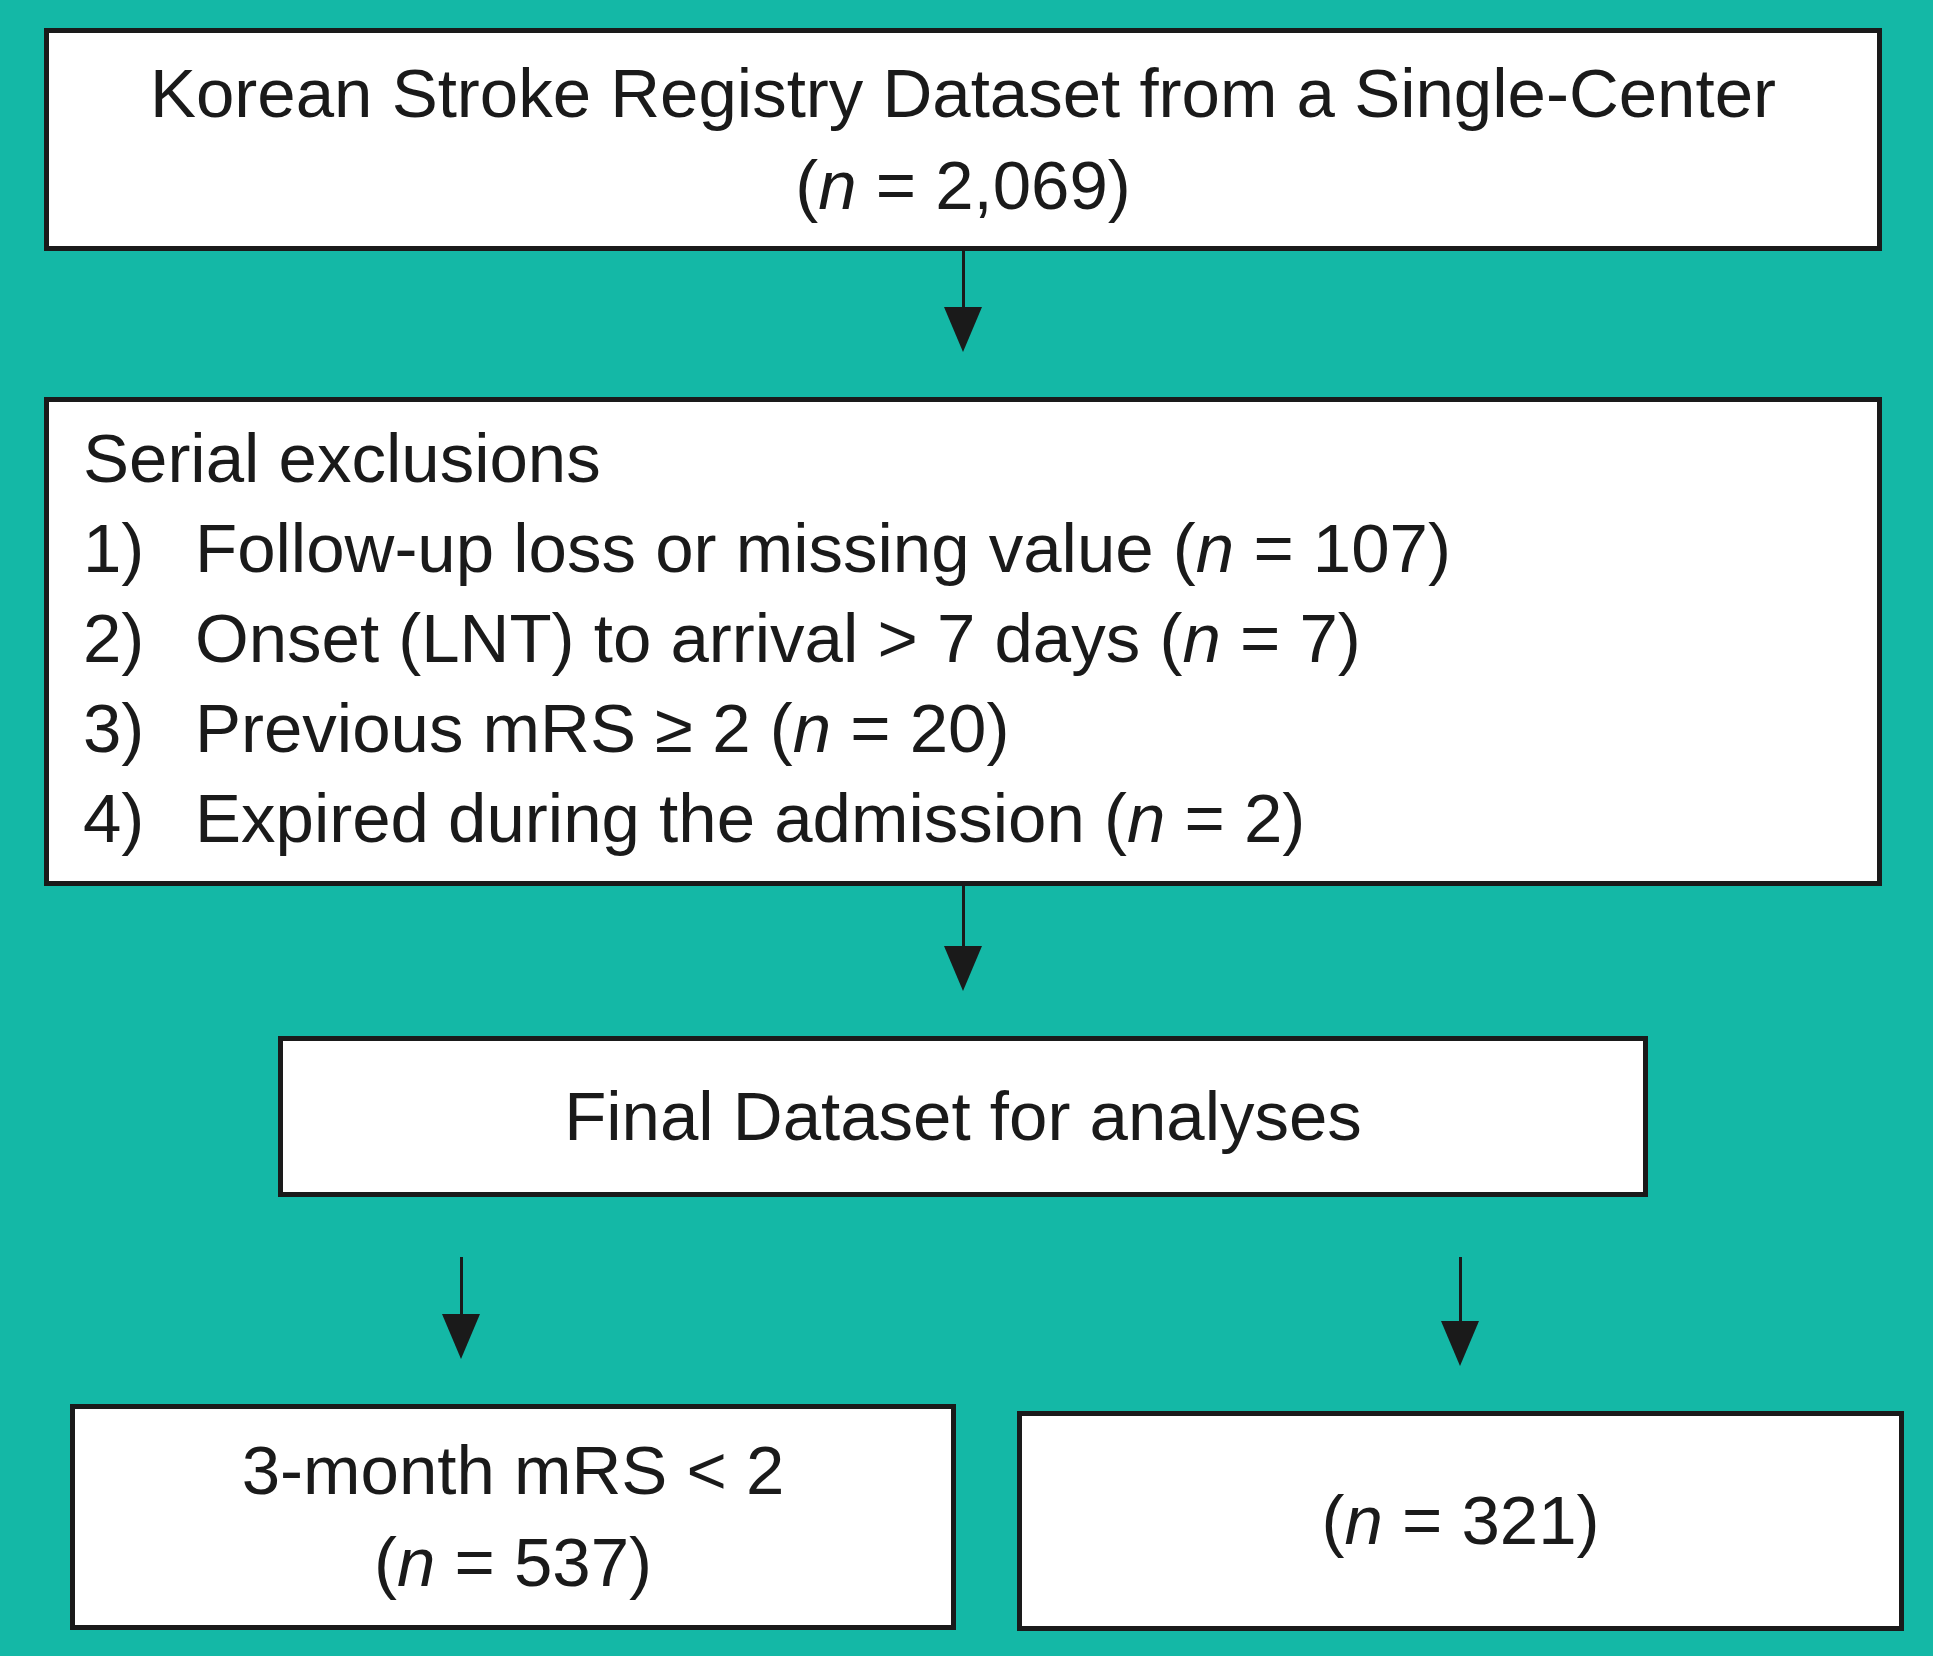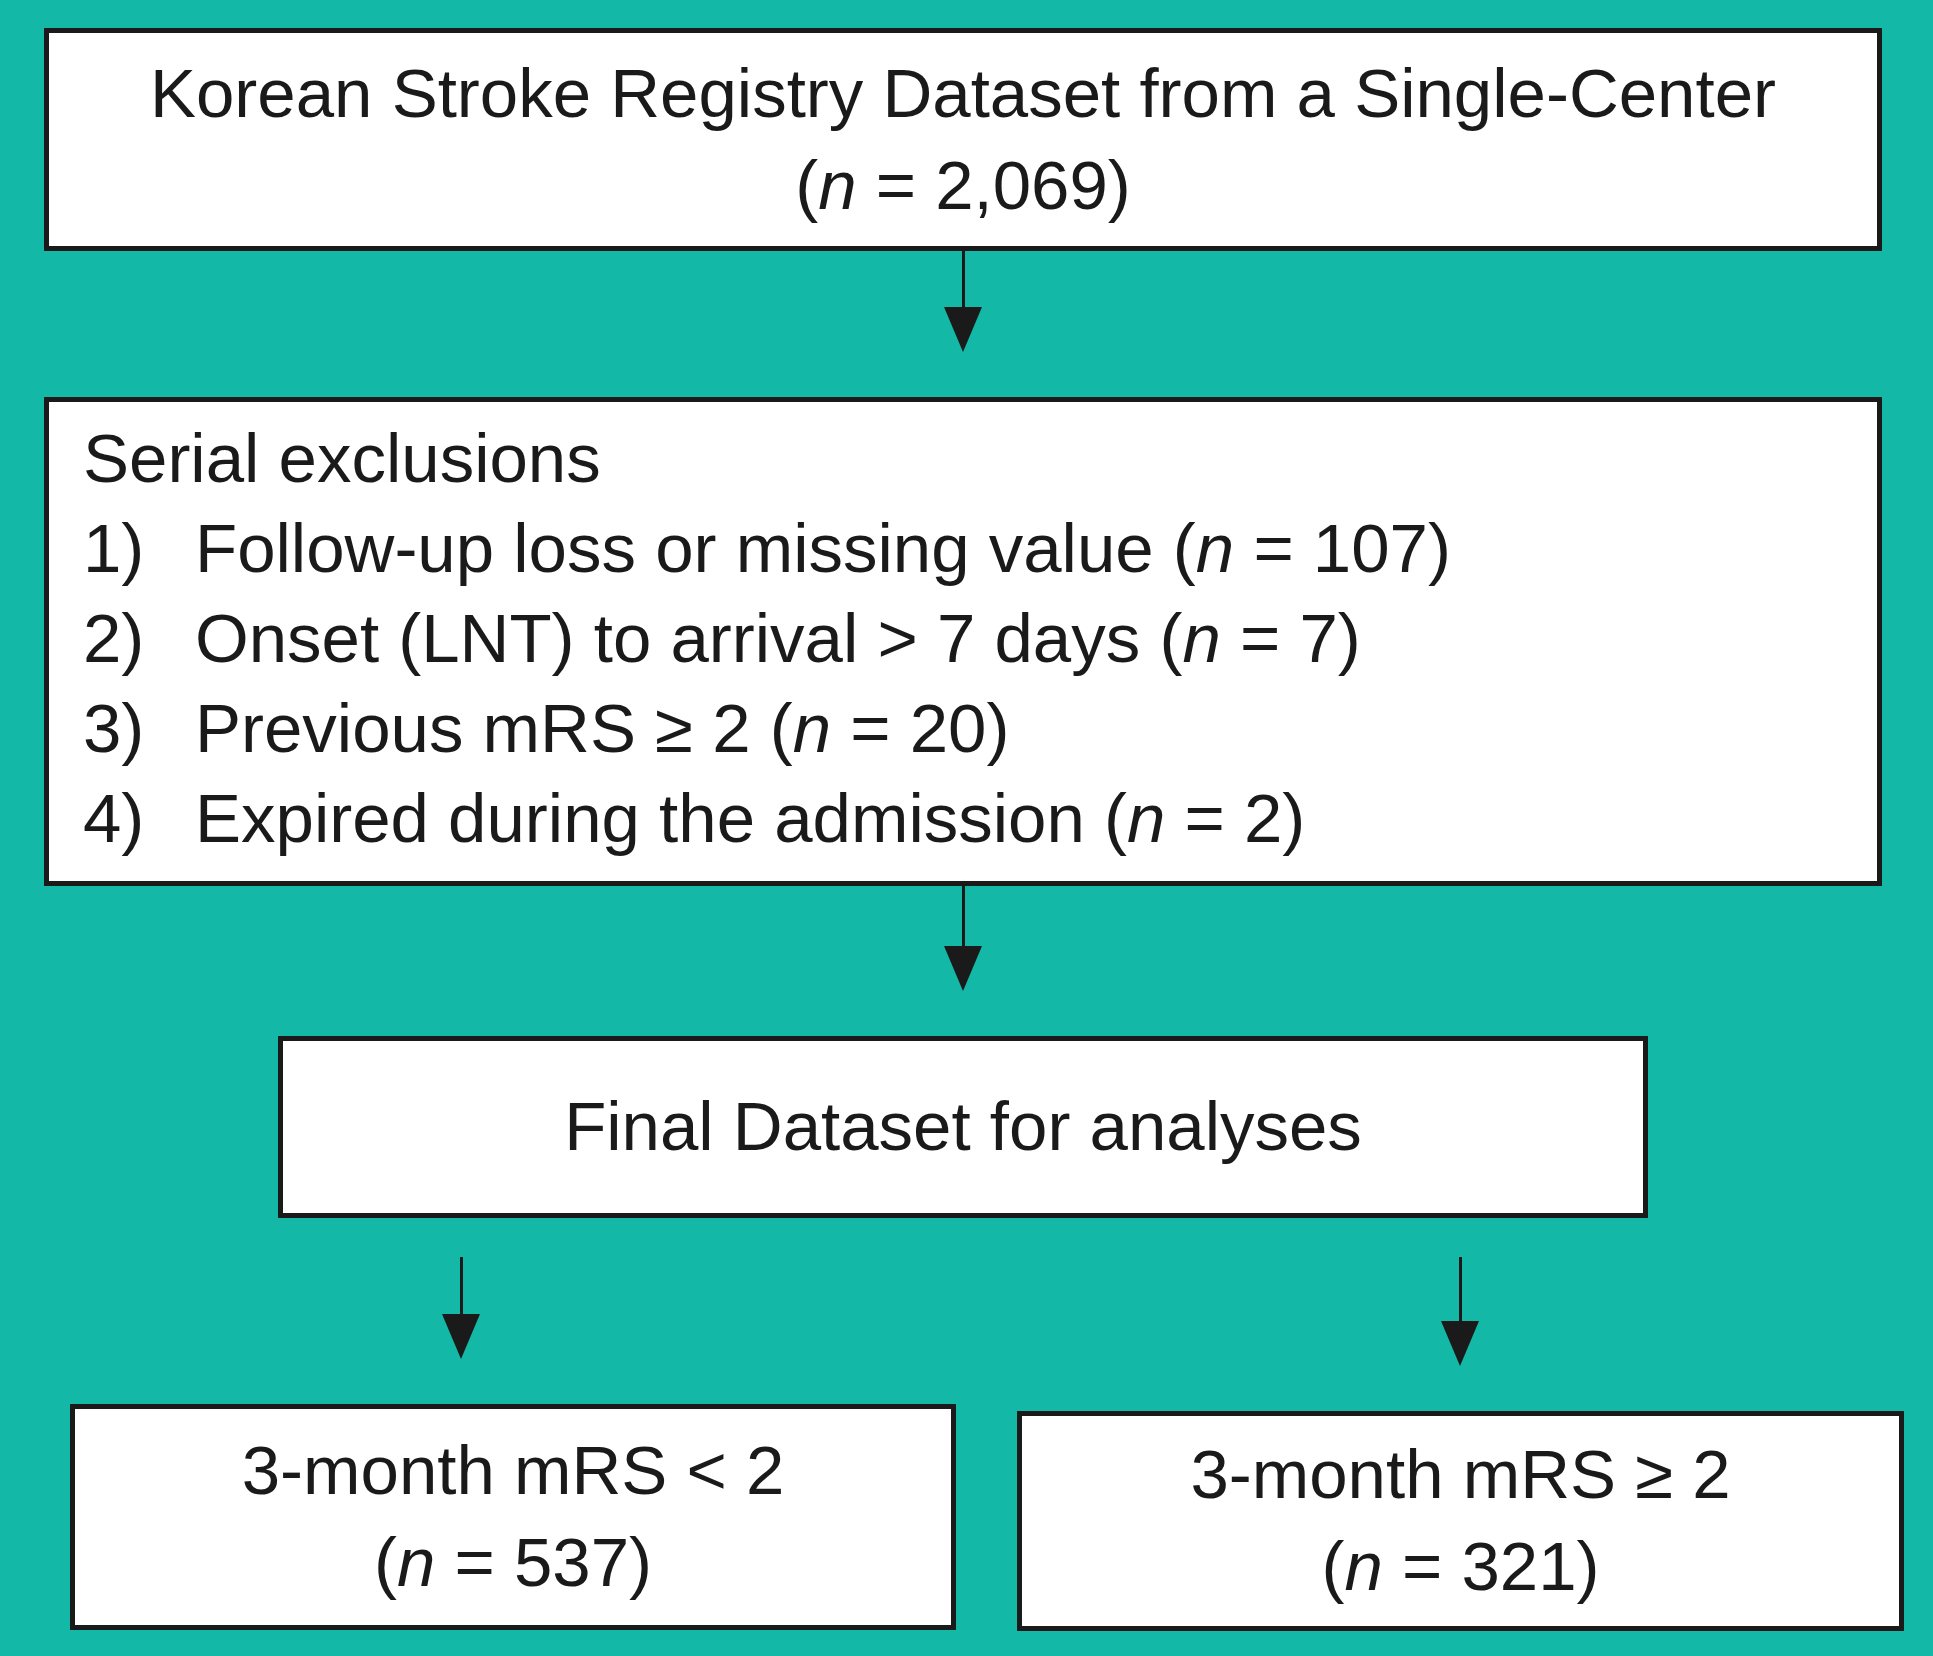--- a/index.html
+++ b/index.html
@@ -75,21 +75,21 @@
     width: 0;
     height: 0;
     flex: 0 0 45px;
     border-left: 19px solid transparent;
     border-right: 19px solid transparent;
     border-top: 45px solid #1a1a1a;
   }
   
   #box-source     { left: 44px;   top: 28px;   width: 1838px; height: 223px; }
   #box-exclusions { left: 44px;   top: 397px;  width: 1838px; height: 489px; }
-  #box-final      { left: 278px;  top: 1036px; width: 1370px; height: 182px; }
+  #box-final      { left: 278px;  top: 1036px; width: 1370px; height: 161px; }
   #box-good       { left: 22px;   top: 1404px; width: 886px;  height: 226px; margin-left: 48px; }
   #box-poor       { left: 1017px; top: 1411px; width: 887px;  height: 220px; }
   #arrow-1 { left: 943px;  top: 251px;  height: 146px; }
   #arrow-2 { left: 943px;  top: 886px;  height: 150px; }
   #arrow-3 { left: 441px;  top: 1257px; height: 147px; }
   #arrow-4 { left: 1440px; top: 1257px; height: 154px; }
 </style>
 </head>
 <body>
 
@@ -143,17 +143,16 @@
     <div class="arrow-line"></div>
     <div class="arrow-head"></div>
   </div>
 
   <section class="box centered" id="box-good">
     <div class="line">3-month mRS &lt; 2</div>
     <div class="line"><span>(</span><span class="var">n</span><span> = 537)</span></div>
   </section>
 
   <section class="box centered" id="box-poor">
-    <div class="line">3-month mRS ≥ 2</div>
     <div class="line"><span>(</span><span class="var">n</span><span> = 321)</span></div>
   </section>
 
 </div>
 
 </body></html>

